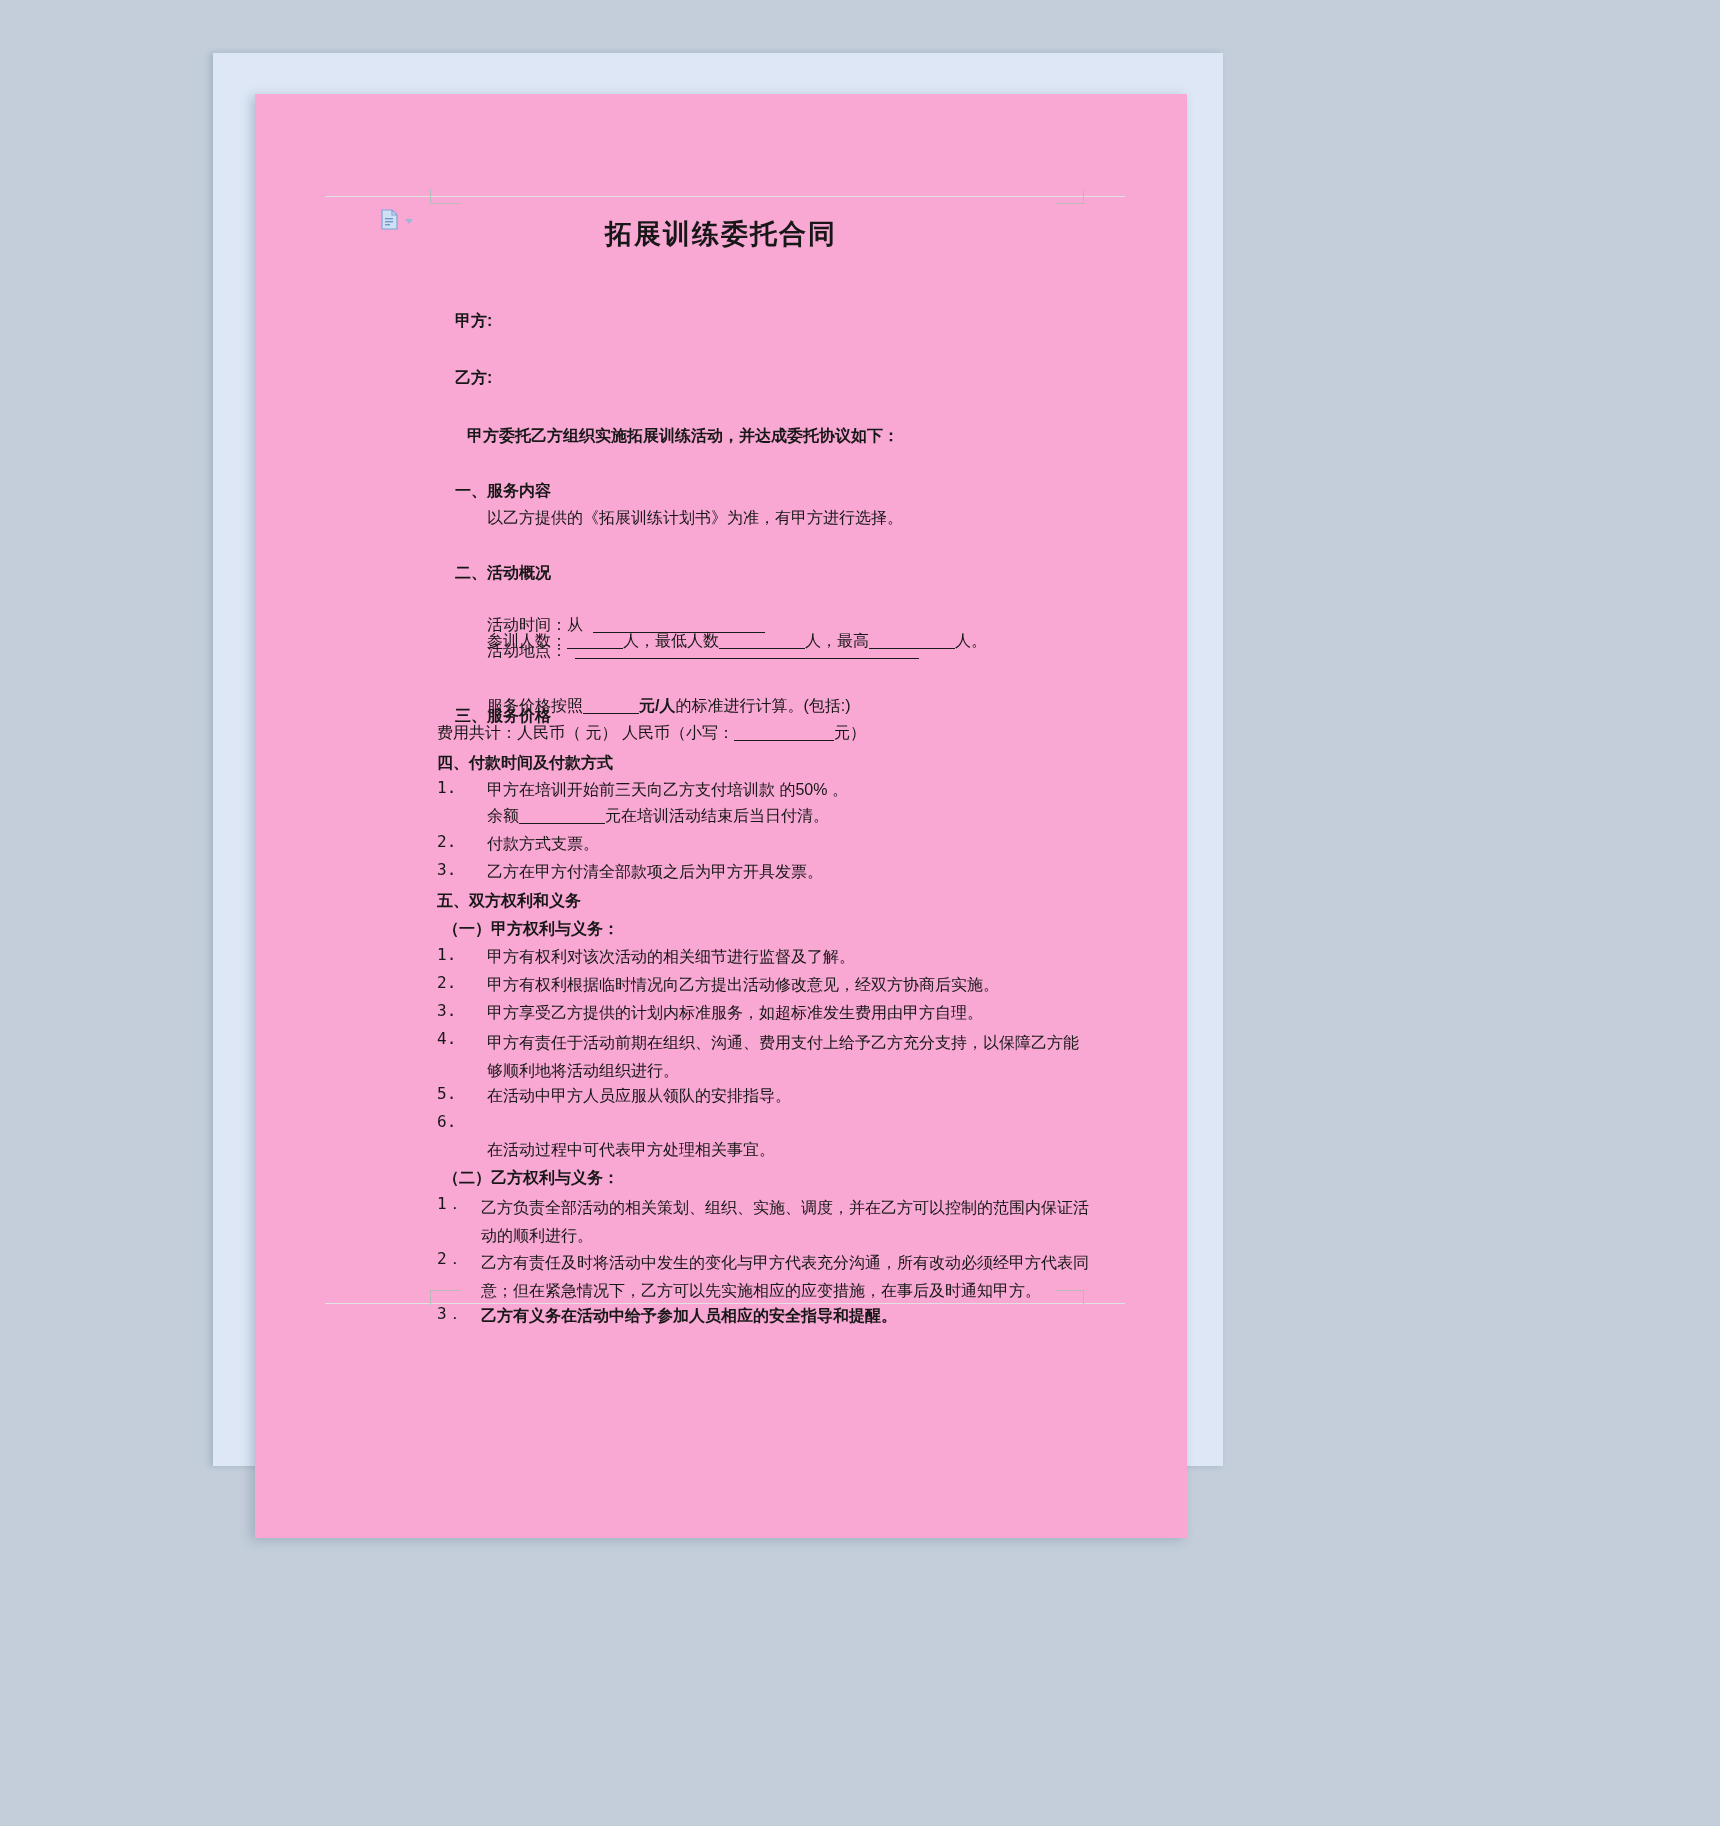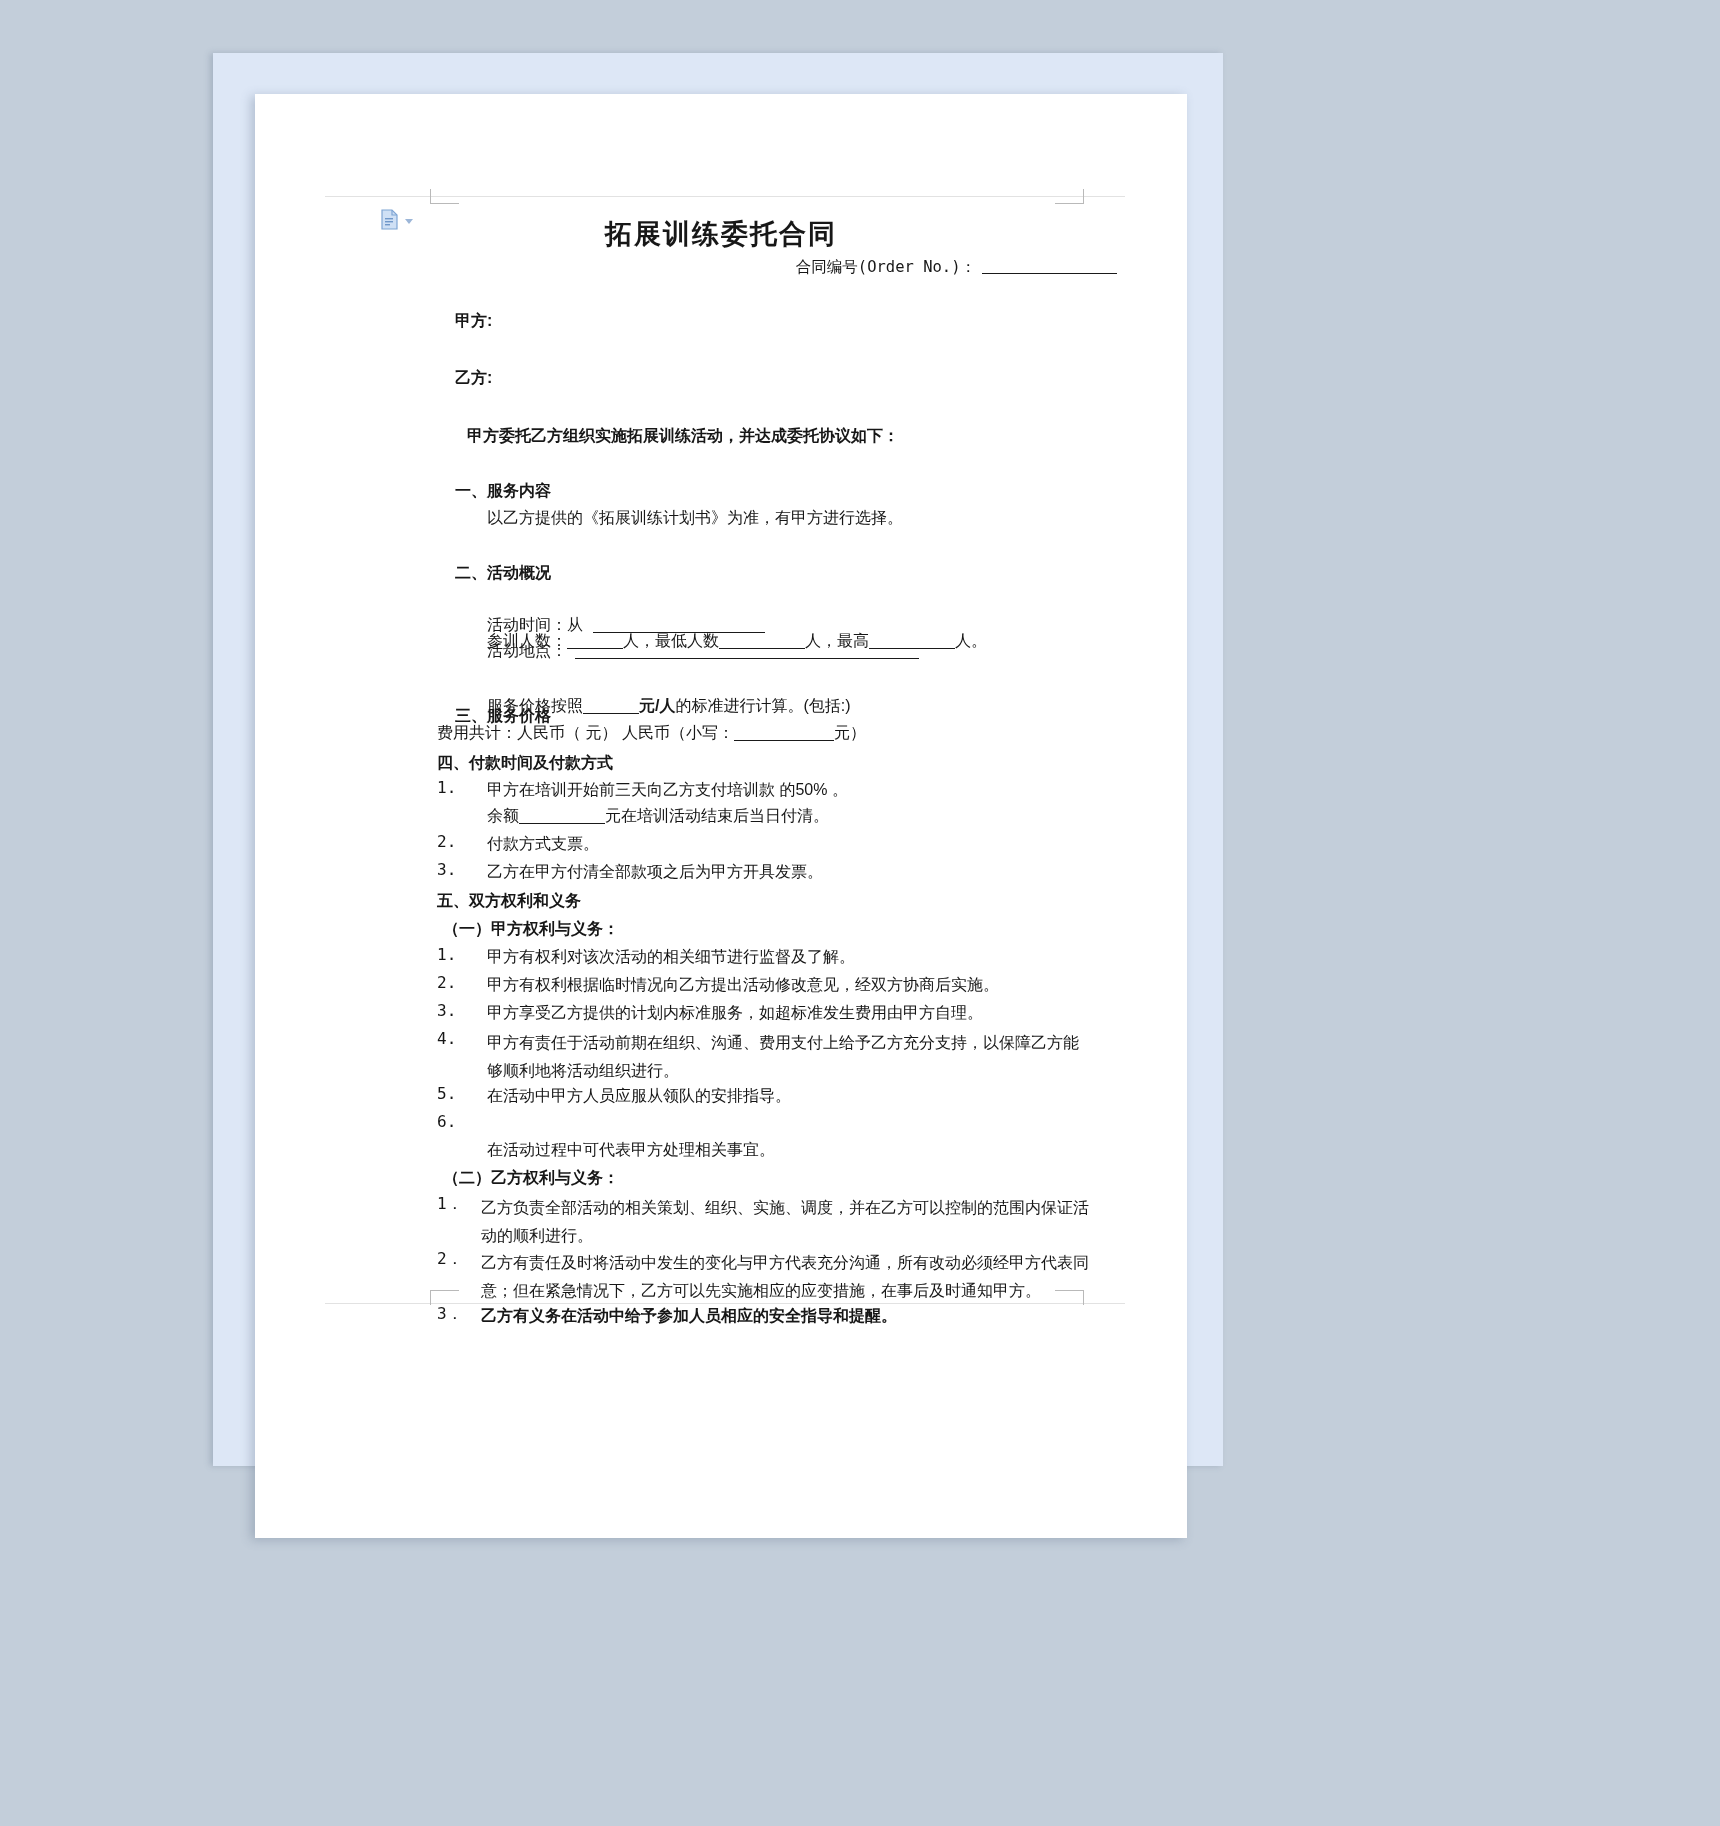--- a/index.html
+++ b/index.html
@@ -26,21 +26,21 @@
     box-shadow: -3px 0 6px rgba(90,110,135,0.28);
   }
 
   
   #doc-page {
     position: absolute;
     left: 255px;
     top: 94px;
     width: 932px;
     height: 1444px;
-    background: #ffffff;
+    background: #f9a8d4;
     box-shadow: -4px 2px 10px rgba(80,100,125,0.30);
   }
 
   
   .crop-mark {
     position: absolute;
     width: 28px;
     height: 14px;
     border: 1px solid #b9b9b9;
   }
@@ -149,23 +149,20 @@
         <rect x="4" y="15" width="5" height="1.4" fill="#6f97c9"></rect>
       </svg>
     </span>
     <span class="caret"></span>
   </div>
 
   <div id="doc-body">
 
     <div class="title">拓展训练委托合同</div>
 
-    <div class="order-line">
-      <span>合同编号(Order No.)：</span><span class="blank"></span>
-    </div>
 
     <div class="ln b" style="left:200px; top:215px;">甲方:</div>
     <div class="ln b" style="left:200px; top:272px;">乙方:</div>
     <div class="ln b" style="left:212px; top:330px;">甲方委托乙方组织实施拓展训练活动，并达成委托协议如下：</div>
 
     <div class="ln b" style="left:200px; top:385px;">一、服务内容</div>
     <div class="ln" style="left:232px; top:412px;">以乙方提供的《拓展训练计划书》为准，有甲方进行选择。</div>
 
     <div class="ln b" style="left:200px; top:467px;">二、活动概况</div>
     <div class="ln" style="left:232px; top:493px;margin-top:42px;">

